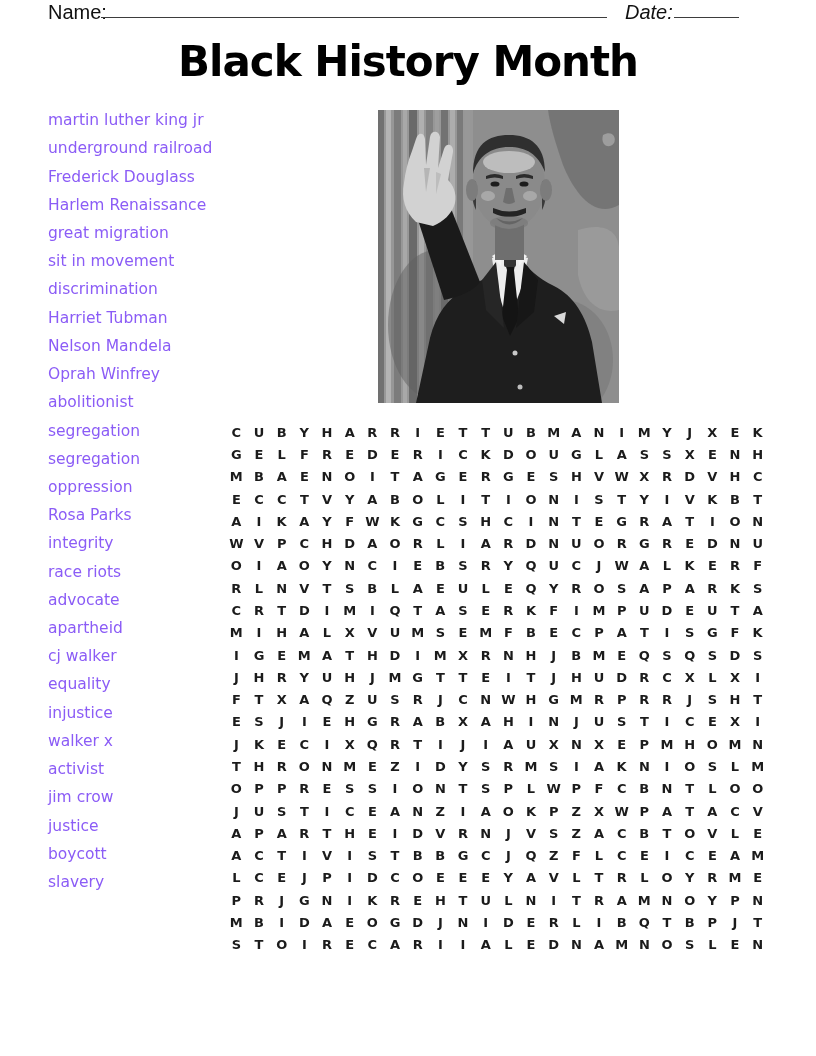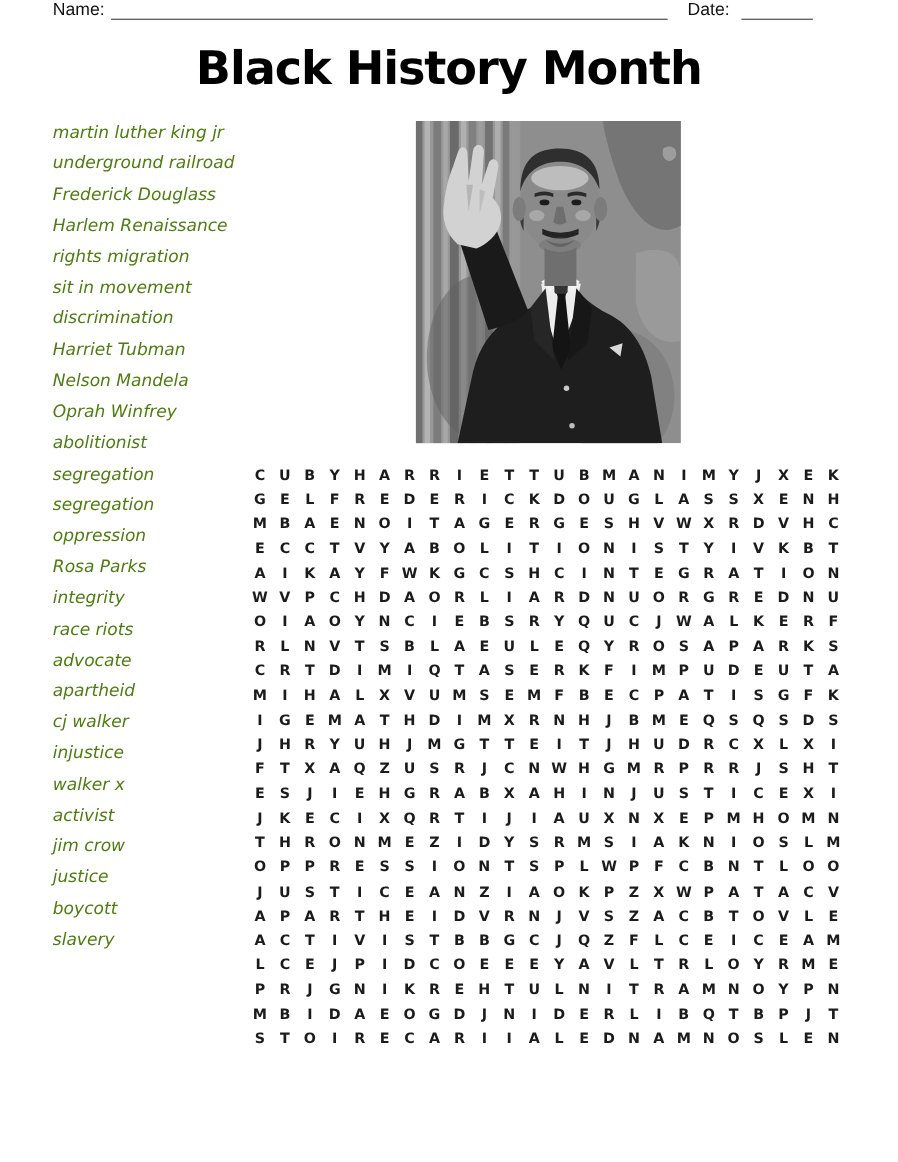--- a/index.html
+++ b/index.html
@@ -3,40 +3,40 @@
 <meta charset="utf-8">
 <style>
   html,body{margin:0;padding:0;}
   body{
     width:816px;height:1056px;position:relative;background:#ffffff;
     font-family:"DejaVu Sans",sans-serif;overflow:hidden;color:#000;
   }
   
   .hdr-label{
     position:absolute;top:1px;font-family:"Liberation Sans",sans-serif;
-    font-size:16px;color:#111;white-space:nowrap;
+    font-size:20px;color:#111;white-space:nowrap;
   }
   .name-label{left:48px;}
-  .date-label{left:625px;}
+  .date-label{left:625px;font-style:italic;}
   .blank-line{position:absolute;top:0;height:17px;border-bottom:1.5px solid #3d3d3d;}
   .name-line{left:101px;width:506px;}
   .date-line{left:674px;width:65px;}
   
   .title{
     position:absolute;left:0;right:0;top:36px;text-align:center;
     font-size:42px;line-height:52px;font-weight:600;letter-spacing:-1px;color:#000;
   }
   
   .photo{position:absolute;left:378px;top:110px;width:241px;height:293px;}
   .photo svg{display:block;width:241px;height:293px;}
   
   .word-list{position:absolute;left:48px;top:106px;width:180px;}
   .word{
     height:28.23px;display:flex;align-items:center;
-    font-size:15.5px;color:#4d7c0f;white-space:nowrap;font-style:italic;
+    font-size:15.5px;color:#8b5cf6;white-space:nowrap;
   }
   
   .grid{
     position:absolute;left:225px;top:421px;width:544px;height:535px;
     display:grid;grid-template-columns:repeat(24,1fr);grid-template-rows:repeat(24,1fr);
   }
   .cell{
     display:flex;align-items:center;justify-content:center;
     font-size:13px;font-weight:600;color:#1b1b1b;
   }
@@ -123,36 +123,37 @@
     <path d="M46,58 L48,82 L52,58 Z" fill="#a8a8a8" opacity="0.7"></path>
     <path d="M58,62 L58,84 L63,64 Z" fill="#a8a8a8" opacity="0.5"></path>
   </svg>
 </div>
 
 <div class="word-list">
     <div class="word">martin luther king jr</div>
     <div class="word">underground railroad</div>
     <div class="word">Frederick Douglass</div>
     <div class="word">Harlem Renaissance</div>
-    <div class="word">rights migration</div>
+    <div class="word">great migration</div>
     <div class="word">sit in movement</div>
     <div class="word">discrimination</div>
     <div class="word">Harriet Tubman</div>
     <div class="word">Nelson Mandela</div>
     <div class="word">Oprah Winfrey</div>
     <div class="word">abolitionist</div>
     <div class="word">segregation</div>
     <div class="word">segregation</div>
     <div class="word">oppression</div>
     <div class="word">Rosa Parks</div>
     <div class="word">integrity</div>
     <div class="word">race riots</div>
     <div class="word">advocate</div>
     <div class="word">apartheid</div>
     <div class="word">cj walker</div>
+    <div class="word">equality</div>
     <div class="word">injustice</div>
     <div class="word">walker x</div>
     <div class="word">activist</div>
     <div class="word">jim crow</div>
     <div class="word">justice</div>
     <div class="word">boycott</div>
     <div class="word">slavery</div>
   </div>
 
 <div class="grid">

